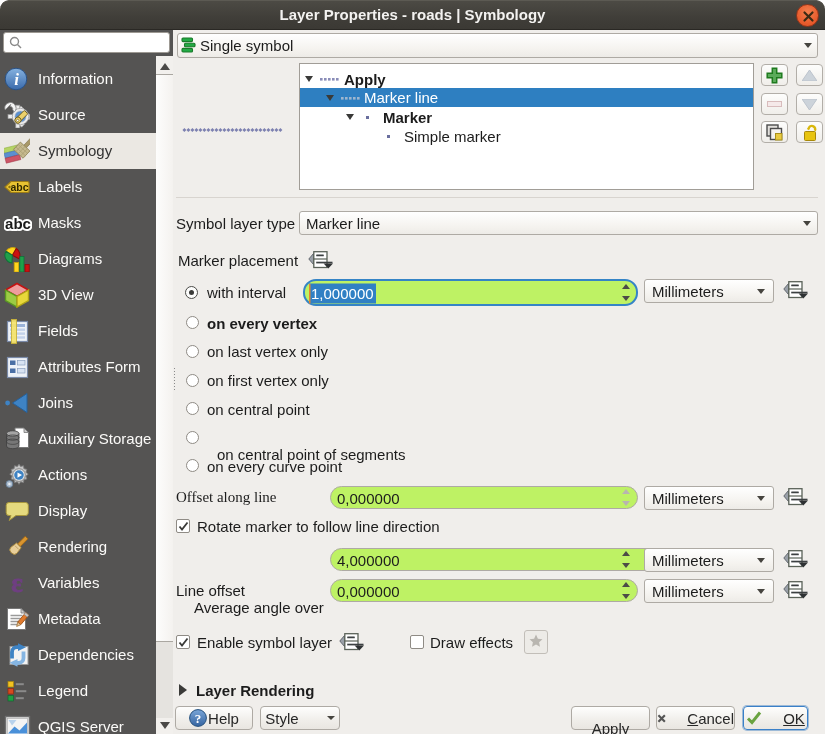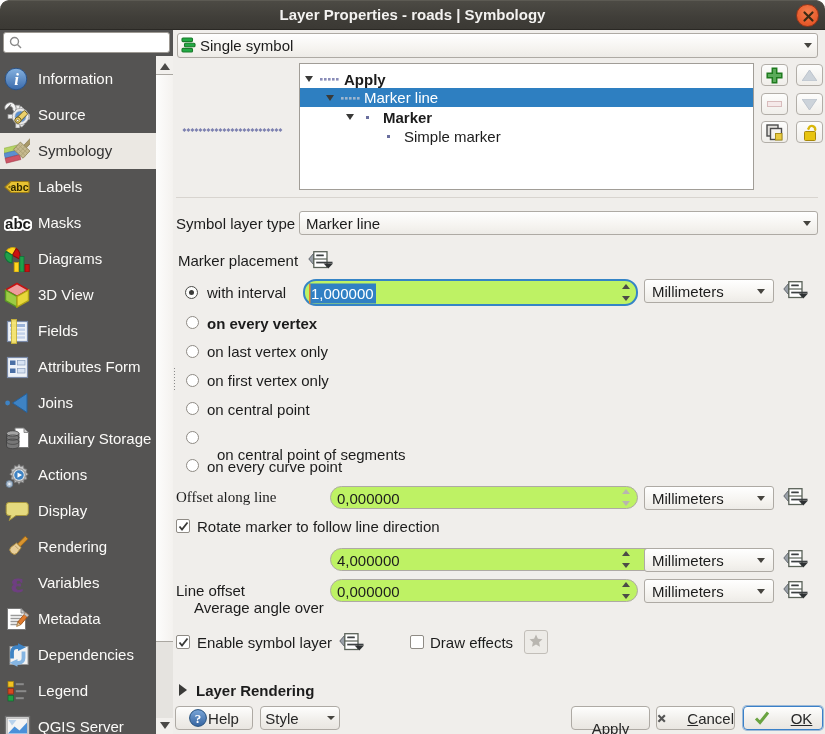--- a/index.html
+++ b/index.html
@@ -477,20 +477,20 @@
           <path d="M2 7.5 L6 11.5 L14 1.5" fill="none" stroke="#6aa341" stroke-width="3"></path>
         </svg>
         <span>Apply</span>
       </div>
     <div class="btn" style="left:656px; top:706px; width:79px;">
         <svg width="13" height="13" viewBox="0 0 13 13">
           <path d="M2 2 L11 11 M11 2 L2 11" stroke="#555" stroke-width="3"></path>
         </svg>
         <span><u>C</u>ancel</span>
       </div>
-    <div class="btn" style="left:743px; top:706px; width:80px; border:1px solid #3a80c8; box-shadow:0 0 0 1px rgba(74,134,196,.5);">
+    <div class="btn" style="left:743px; top:706px; width:65px; border:1px solid #3a80c8; box-shadow:0 0 0 1px rgba(74,134,196,.5);">
         <svg width="16" height="14" viewBox="0 0 16 14">
           <path d="M2 7.5 L6 11.5 L14 1.5" fill="none" stroke="#6aa341" stroke-width="3"></path>
         </svg>
         <span><u>OK</u></span>
       </div>
   </div>
 </div>
 
 </body></html>

